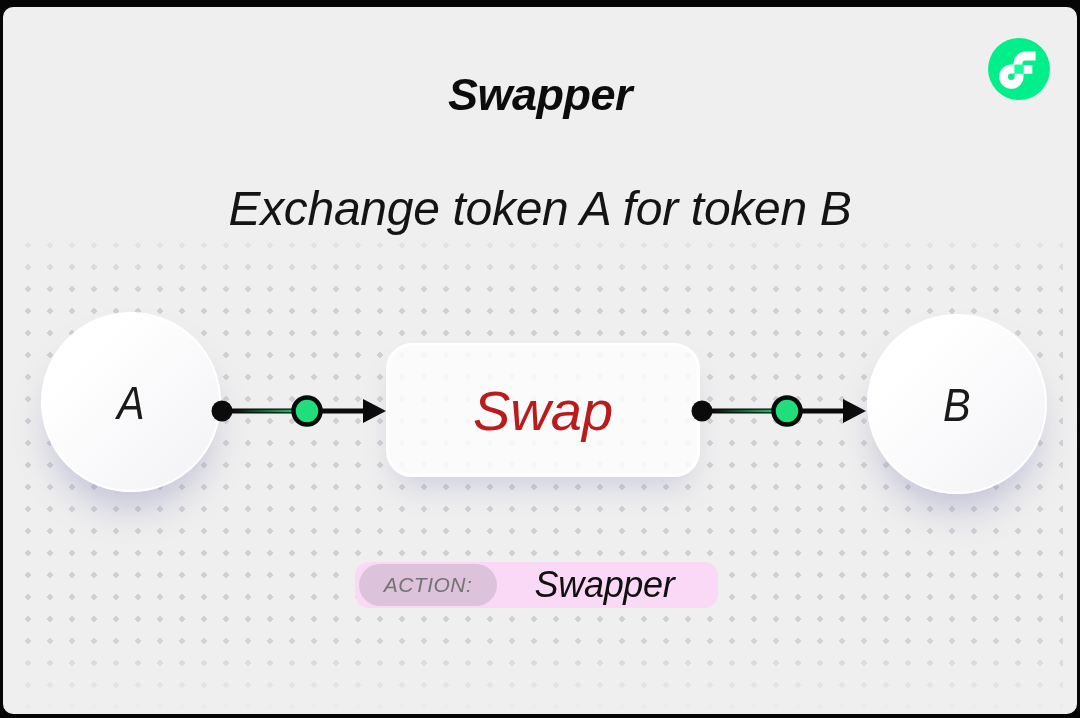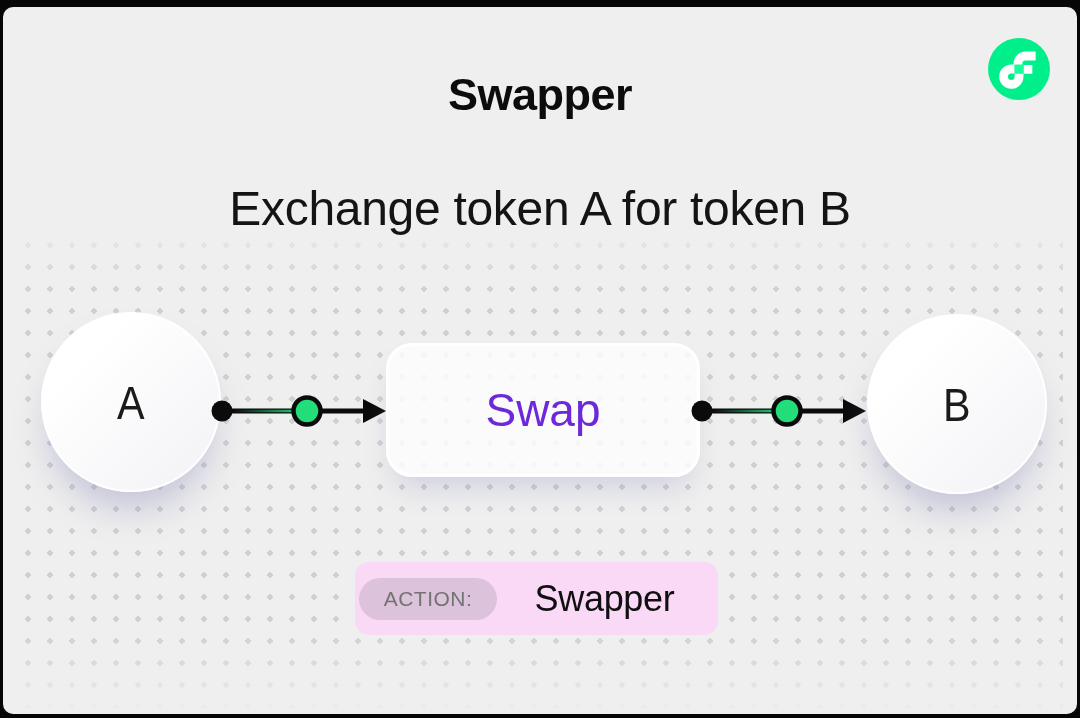--- a/index.html
+++ b/index.html
@@ -3,21 +3,21 @@
 <meta charset="utf-8">
 <style>
   html,body{margin:0;padding:0;}
   body{
     width:1080px;height:718px;position:relative;overflow:hidden;
     background:#060606;
     font-family:"Liberation Sans",sans-serif;
   }
   .card{
     position:absolute;top:7px;left:3px;right:3px;bottom:4px;
-    background:#efefef;border-radius:10px;overflow:hidden;
+    background:#efefef;border-radius:10px;overflow:hidden;font-style:italic;
   }
   .dots{
     position:absolute;left:14px;right:14px;top:218px;bottom:0;
     background-image:radial-gradient(circle,rgba(158,158,168,0.38) 2.6px,rgba(158,158,168,0) 2.9px);
     background-size:22px 22px;background-position:0px 9px;
     -webkit-mask-image:linear-gradient(to bottom,transparent 0px,rgba(0,0,0,.5) 28px,#000 70px,#000 calc(100% - 85px),transparent 100%);
     mask-image:linear-gradient(to bottom,transparent 0px,rgba(0,0,0,.5) 28px,#000 70px,#000 calc(100% - 85px),transparent 100%);
   }
   .page-title{
     position:absolute;top:62px;left:0;width:100%;text-align:center;
@@ -41,26 +41,26 @@
     font-size:47px;font-weight:300;color:#1a1a1a;
     transform:scaleX(0.88);letter-spacing:0;
   }
   .swap-box{
     position:absolute;left:383px;top:336px;width:314px;height:134px;
     background:rgba(253,253,254,0.84);
     border:3px solid #ffffff;border-radius:26px;box-sizing:border-box;
     box-shadow:0 18px 30px -10px rgba(125,125,180,0.30);
     display:flex;align-items:center;justify-content:center;
   }
-  .swap-label{font-size:46px;font-weight:400;color:#6d28d9;}
+  .swap-label{font-size:56px;font-weight:400;color:#b91c1c;}
   .connector{position:absolute;width:185px;height:50px;}
   .connector-left{left:208px;top:379px;}
   .connector-right{left:688px;top:379px;}
   .action-pill{
-    position:absolute;left:352px;top:555px;width:363px;height:73px;
+    position:absolute;left:352px;top:555px;width:363px;height:46px;
     background:#fad9f7;border-radius:14px;
     display:flex;align-items:center;
   }
   .action-label{
     margin-left:4px;width:138px;height:42px;border-radius:21px;
     background:#dcc2da;display:flex;align-items:center;justify-content:center;
     font-size:21px;font-weight:500;color:#737373;letter-spacing:0.5px;
   }
   .action-value{
     flex:1;text-align:center;font-size:36px;font-weight:400;color:#101010;

